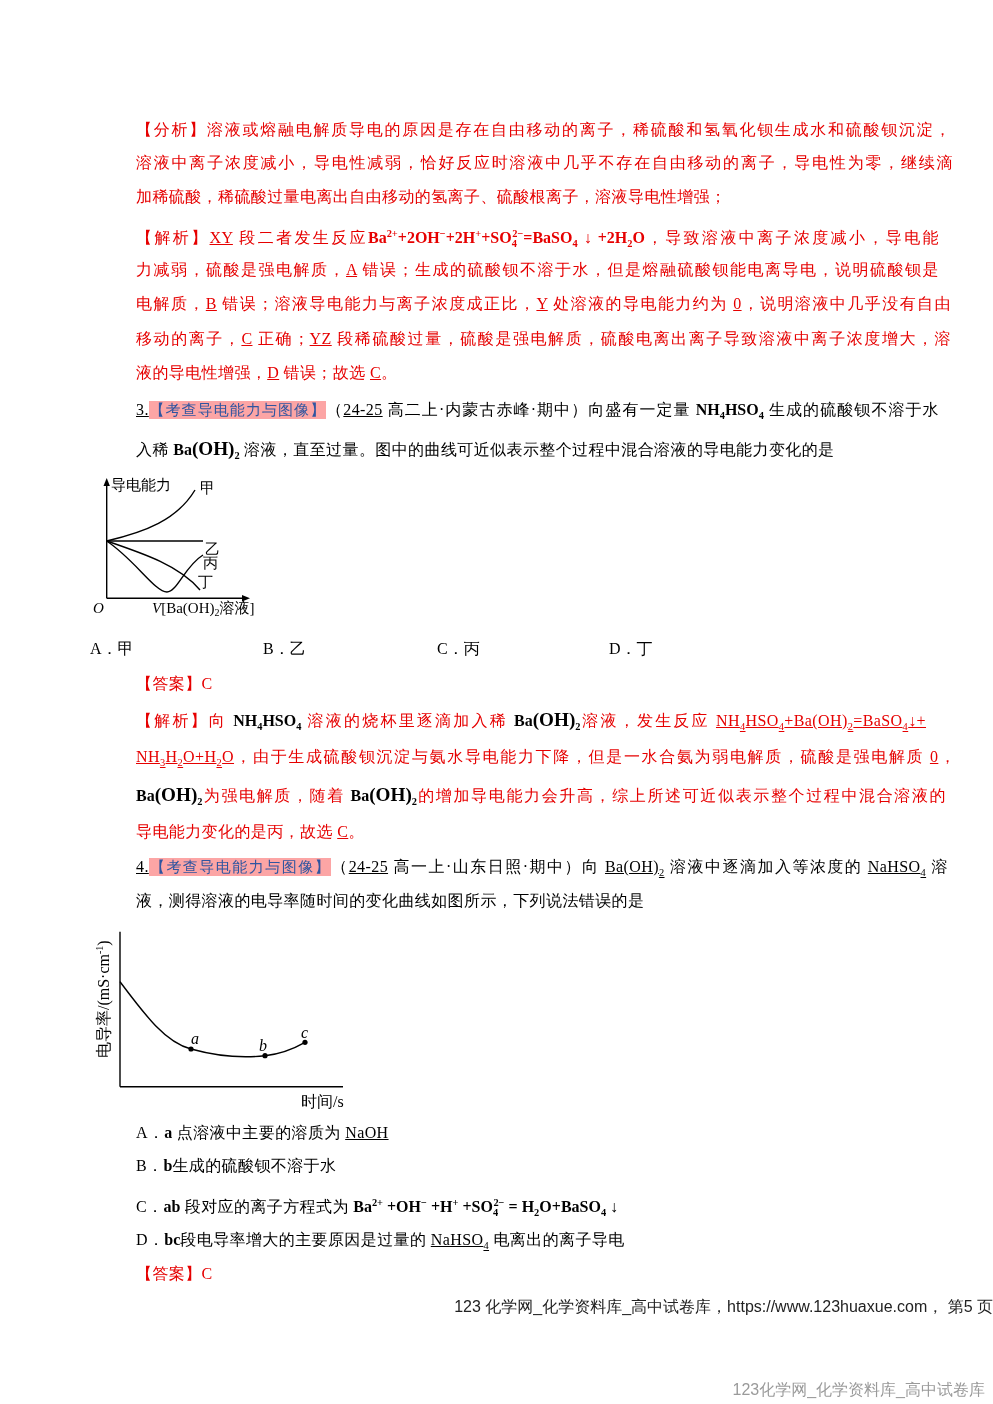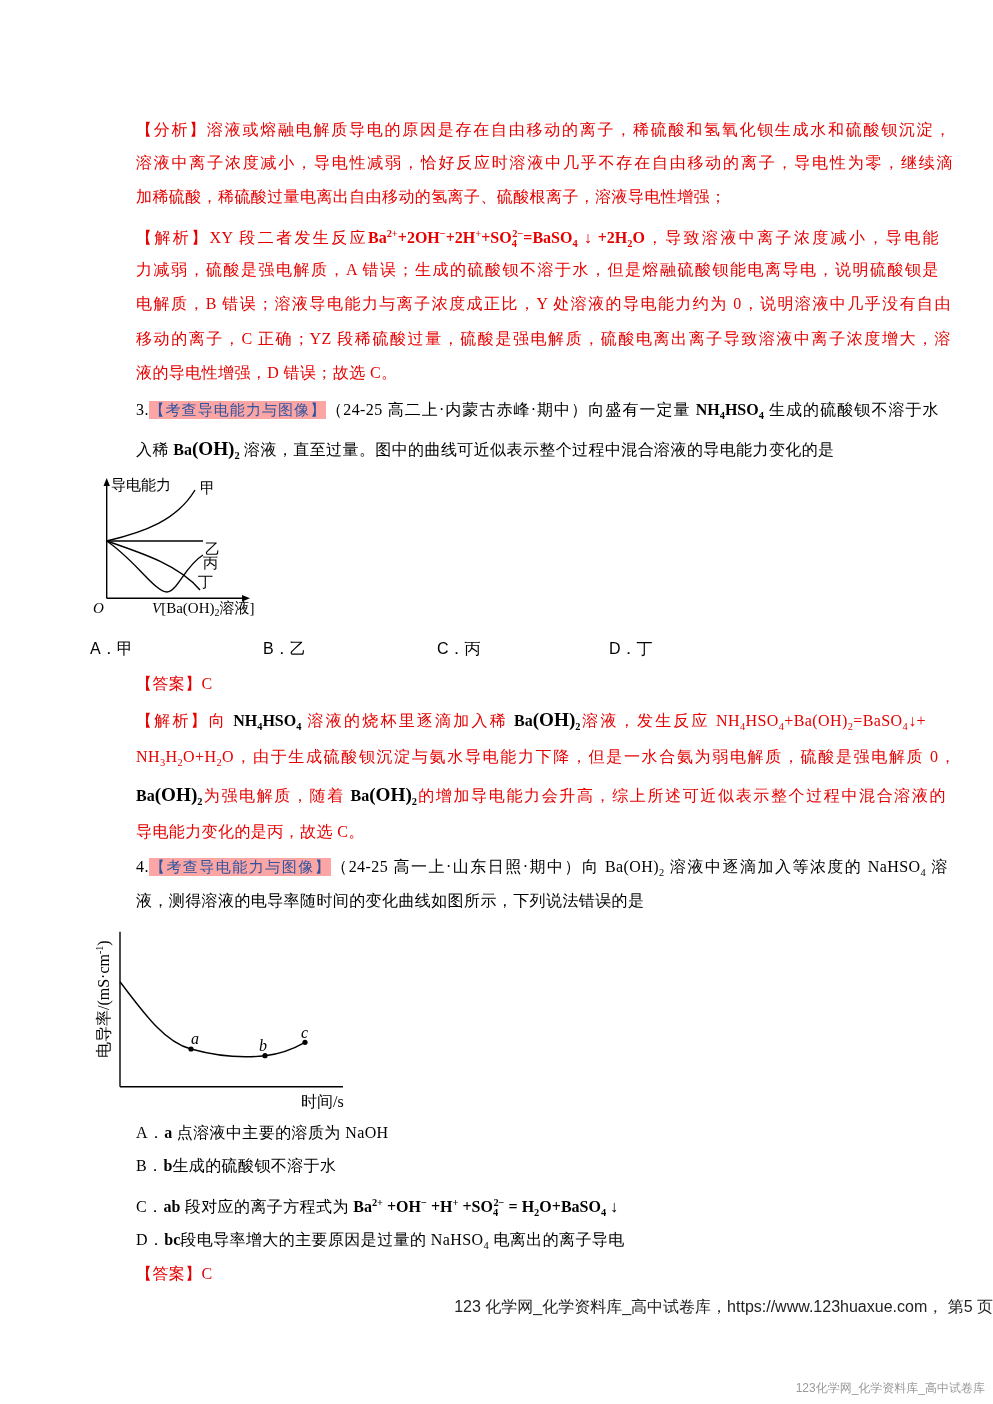--- a/index.html
+++ b/index.html
@@ -2,30 +2,30 @@
 <html><head>
 <meta charset="utf-8">
 <style>
   html, body { margin:0; padding:0; background:#ffffff; }
   body { width:993px; height:1404px; position:relative; overflow:hidden; font-family:"Liberation Serif", serif; color:#000; }
   .line { position:absolute; left:90px; height:26px; line-height:26px; font-size:16px; white-space:nowrap; letter-spacing:0.4px; font-family:"Liberation Serif", serif;margin-left:46px; }
   .just { text-align:justify; text-align-last:justify; }
   .red { color:#e60000; }
   .blk { color:#000; }
   .k { color:#000; }
-  .f { font-family:"Liberation Serif", serif; }
+  .f { font-family:"Liberation Serif", serif;text-decoration:underline; }
   .b { font-family:"Liberation Serif", serif; font-weight:bold; letter-spacing:0; }
   .sub { font-size:0.65em; vertical-align:-0.35em; }
   .sup { font-size:0.65em; vertical-align:0.6em; }
   .stk { margin-left:-0.45em; }
   .big { font-size:1.2em; }
   .hl { background:#fca5a5; color:#2f55a0; font-family:"DejaVu Sans", sans-serif; font-size:15px; }
-  .opt { position:absolute; height:26px; line-height:26px; font-size:16px; white-space:nowrap; font-family:Liberation Sans, sans-serif;text-align:right; }
+  .opt { position:absolute; height:26px; line-height:26px; font-size:16px; white-space:nowrap; font-family:Liberation Serif, serif;text-align:right; }
   .footer { position:absolute; left:0; width:993px; top:1297px; text-align:right; font-size:16px; font-family:"Liberation Sans", sans-serif; color:#222; }
-  .watermark { position:absolute; right:8px; top:1380px; font-size:12px; font-family:"Liberation Sans", sans-serif; color:#9a9a9a; }
+  .watermark { position:absolute; right:8px; top:1380px; font-size:16px; font-family:"Liberation Sans", sans-serif; color:#9a9a9a; }
   svg text { font-family:"Liberation Serif", serif; fill:#000; }
   .fig { position:absolute; }
 </style>
 </head>
 <body>
 
 <div class="line red just" style="top:117px;width:815px"><span>【分析】溶液或熔融电解质导电的原因是存在自由移动的离子，稀硫酸和氢氧化钡生成水和硫酸钡沉淀，</span></div>
 <div class="line red just" style="top:150px;width:817px"><span>溶液中离子浓度减小，导电性减弱，恰好反应时溶液中几乎不存在自由移动的离子，导电性为零，继续滴</span></div>
 <div class="line red" style="top:184px"><span>加稀硫酸，稀硫酸过量电离出自由移动的氢离子、硫酸根离子，溶液导电性增强；</span></div>
 

